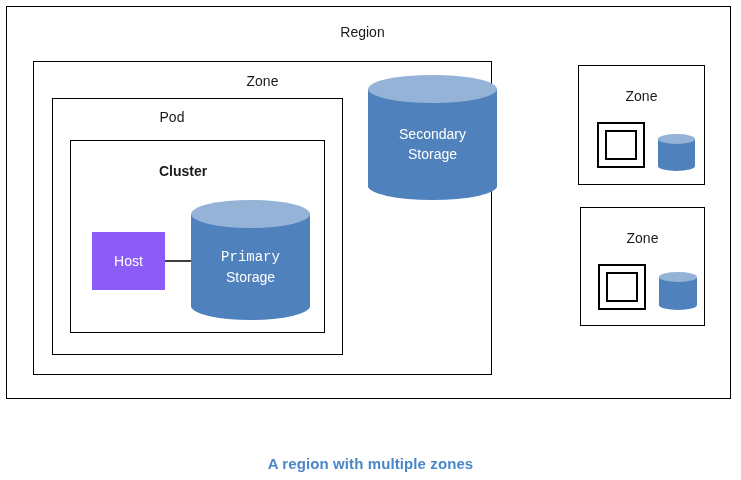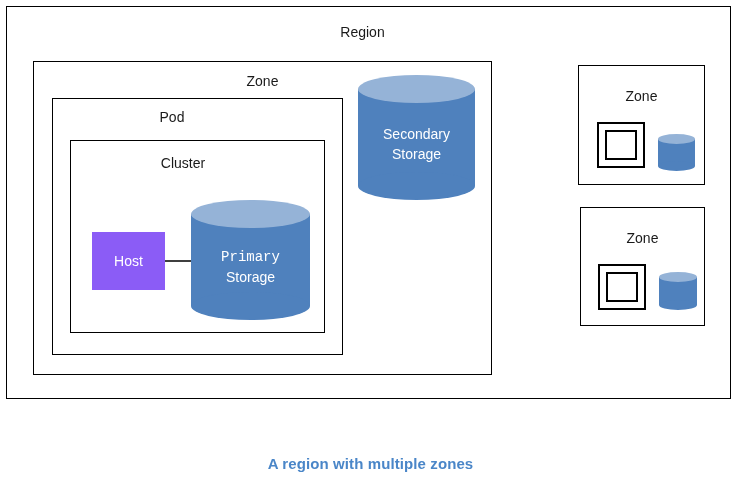--- a/index.html
+++ b/index.html
@@ -139,37 +139,37 @@
   <div class="box" style="left:33px; top:61px; width:459px; height:314px;">
   </div>
   <div class="box-label" style="left:33px; width:459px; top:74px;">Zone</div>
 
   <div class="box" style="left:52px; top:98px; width:291px; height:257px;">
   </div>
   <div class="box-label" style="left:52px; width:240px; top:110px;">Pod</div>
 
   <div class="box" style="left:70px; top:140px; width:255px; height:193px;">
   </div>
-  <div class="box-label" style="left:70px; width:226px; top:156px;">Cluster</div>
+  <div class="box-label" style="left:70px; width:226px; top:164px;font-weight:bold;">Cluster</div>
 
   <div class="connector" style="left:163px; top:260px; width:40px;"></div>
 
   <div class="node-rect" style="left:92px; top:232px; width:73px; height:58px;">
     <span class="node-label">Host</span>
   </div>
 
   <div class="cyl" style="left:191px; top:200px; width:119px; height:120px;">
     <div class="cyl-body" style="top:14px; height:92px;"></div>
     <div class="cyl-bottom-shade" style="height:28px;"></div>
     <div class="cyl-top" style="height:28px;"></div>
     <div class="cyl-label" style="top:48px;font-family:Liberation Mono, monospace;">Primary</div>
     <div class="cyl-label" style="top:68px;">Storage</div>
   </div>
 
-  <div class="cyl" style="left:358px; top:75px; width:117px; height:125px;">
+  <div class="cyl" style="left:368px; top:75px; width:129px; height:125px;">
     <div class="cyl-body" style="top:14px; height:97px;"></div>
     <div class="cyl-bottom-shade" style="height:28px;"></div>
     <div class="cyl-top" style="height:28px;"></div>
     <div class="cyl-label" style="top:50px;">Secondary</div>
     <div class="cyl-label" style="top:70px;">Storage</div>
   </div>
 
   <div class="box" style="left:578px; top:65px; width:127px; height:120px;">
   </div>
   <div class="box-label" style="left:578px; width:127px; top:89px;">Zone</div>

